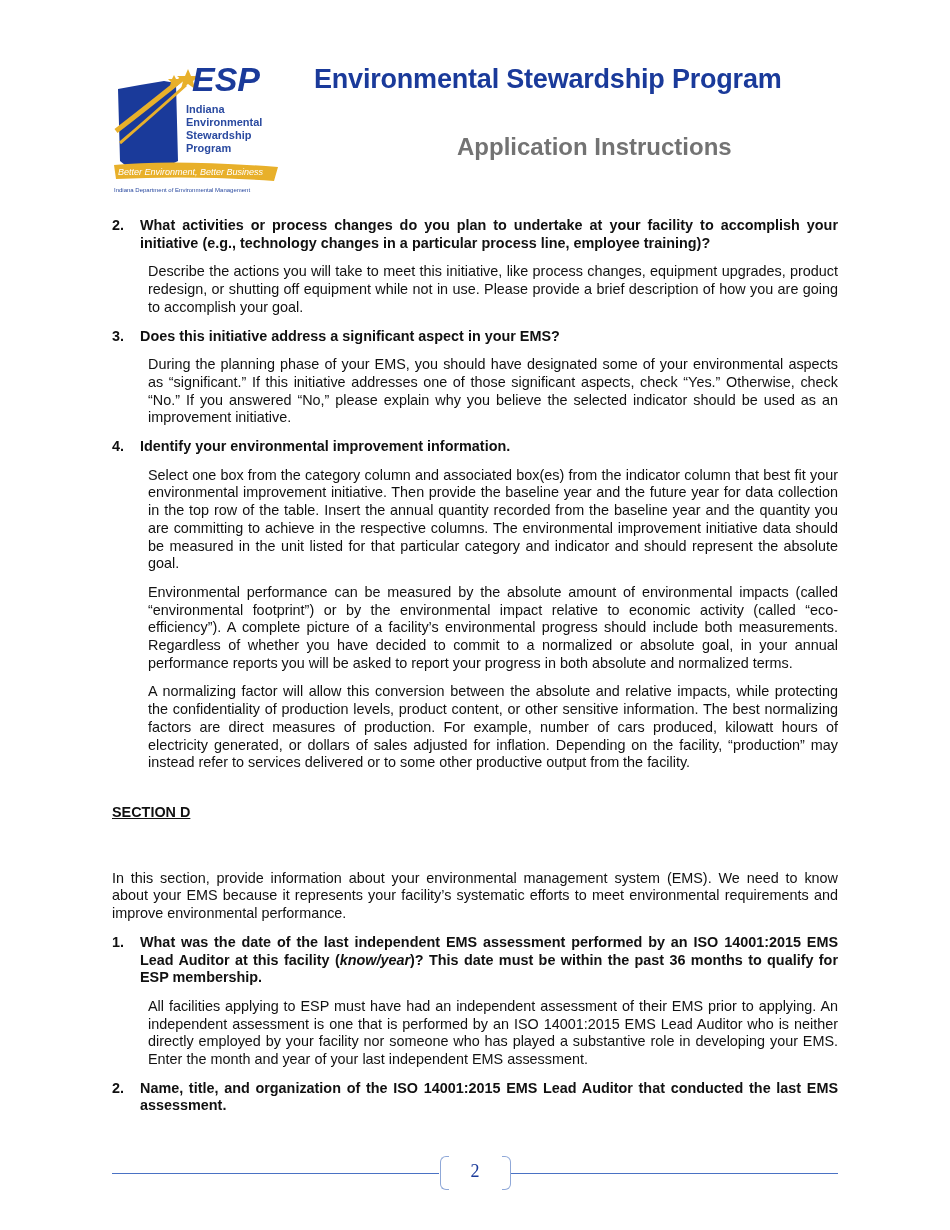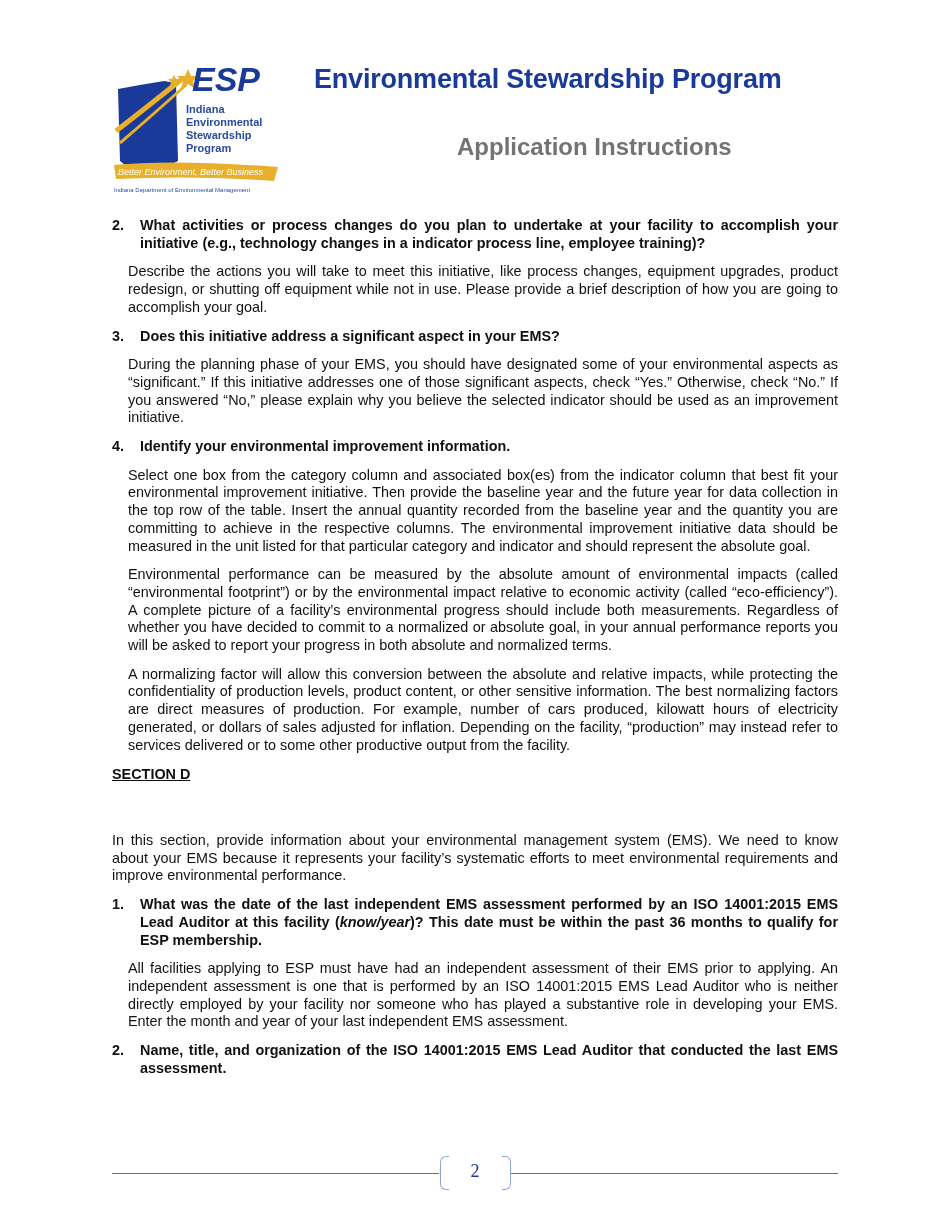--- a/index.html
+++ b/index.html
@@ -5,23 +5,23 @@
   html, body { margin:0; padding:0; background:#ffffff; }
   body { width:950px; height:1230px; position:relative; overflow:hidden;
          font-family:"Liberation Sans", sans-serif; color:#111; }
   .logo { position:absolute; left:112px; top:61px; width:172px; height:134px; }
   .title1 { position:absolute; left:314px; top:64px; font-size:27px; font-weight:bold; color:#1a3a9a; white-space:nowrap; letter-spacing:-0.2px; }
   .title2 { position:absolute; left:417px; top:133px; font-size:24px; font-weight:bold; color:#737373; white-space:nowrap;margin-left:40px; }
   .content { position:absolute; left:112px; top:217px; width:726px; font-size:14.4px; line-height:17.7px; }
   .item { display:flex; margin-bottom:11px; }
   .num { width:28px; flex:none; font-weight:bold; }
   .q { font-weight:bold; flex:1; text-align:justify; }
-  .para { margin-left:16px; text-align:justify; margin-bottom:11px; }
+  .para { margin-left:36px; text-align:justify; margin-bottom:11px; }
   .para-full { text-align:justify; margin-bottom:11px;margin-top:48px; }
-  .section { font-weight:bold; text-decoration:underline; margin-top:12px; margin-bottom:10px; }
+  .section { font-weight:bold; text-decoration:underline; margin-top:32px; margin-bottom:10px; }
   .footer { position:absolute; left:112px; top:1156px; width:726px; height:32px; }
   .footer .line-l { position:absolute; left:0; top:17px; width:327px; border-top:1px solid #4a72c4; }
   .footer .line-r { position:absolute; right:0; top:17px; width:327px; border-top:1px solid #4a72c4; }
   .footer .brk { position:absolute; top:0; width:8px; height:32px; border:1px solid #8fa8d8; }
   .footer .brk-l { left:328px; border-right:none; border-radius:6px 0 0 6px; }
   .footer .brk-r { left:390px; border-left:none; border-radius:0 6px 6px 0; }
   .footer .pnum { position:absolute; left:336px; width:54px; top:5px; text-align:center;
                   font-family:"Liberation Serif", serif; font-size:18px; color:#1a3a9a; }
 </style>
 </head>
@@ -49,21 +49,21 @@
   </svg>
 </div>
 
 <div class="title1">Environmental Stewardship Program</div>
 <div class="title2">Application Instructions</div>
 
 <div class="content">
 
   <div class="item">
     <span class="num">2.</span>
-    <span class="q">What activities or process changes do you plan to undertake at your facility to accomplish your initiative (e.g., technology changes in a indicator process line, employee training)?</span>
+    <span class="q">What activities or process changes do you plan to undertake at your facility to accomplish your initiative (e.g., technology changes in a particular process line, employee training)?</span>
   </div>
   <div class="para">Describe the actions you will take to meet this initiative, like process changes, equipment upgrades, product redesign, or shutting off equipment while not in use. Please provide a brief description of how you are going to accomplish your goal.</div>
 
   <div class="item">
     <span class="num">3.</span>
     <span class="q">Does this initiative address a significant aspect in your EMS?</span>
   </div>
   <div class="para">During the planning phase of your EMS, you should have designated some of your environmental aspects as “significant.” If this initiative addresses one of those significant aspects, check “Yes.” Otherwise, check “No.” If you answered “No,” please explain why you believe the selected indicator should be used as an improvement initiative.</div>
 
   <div class="item">

